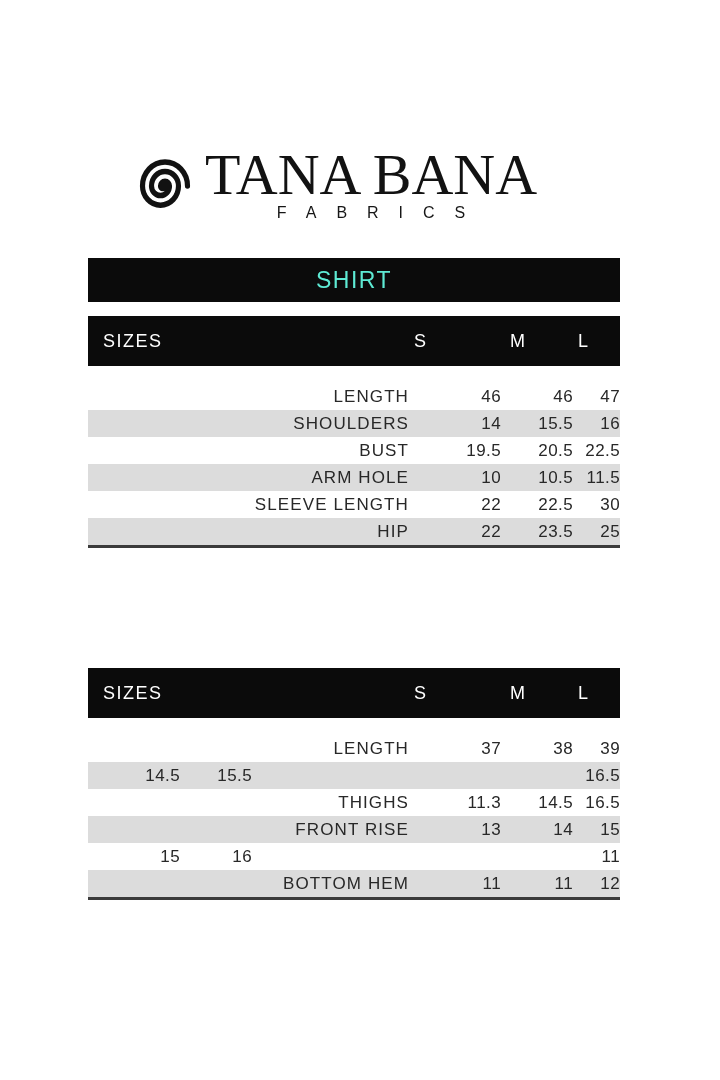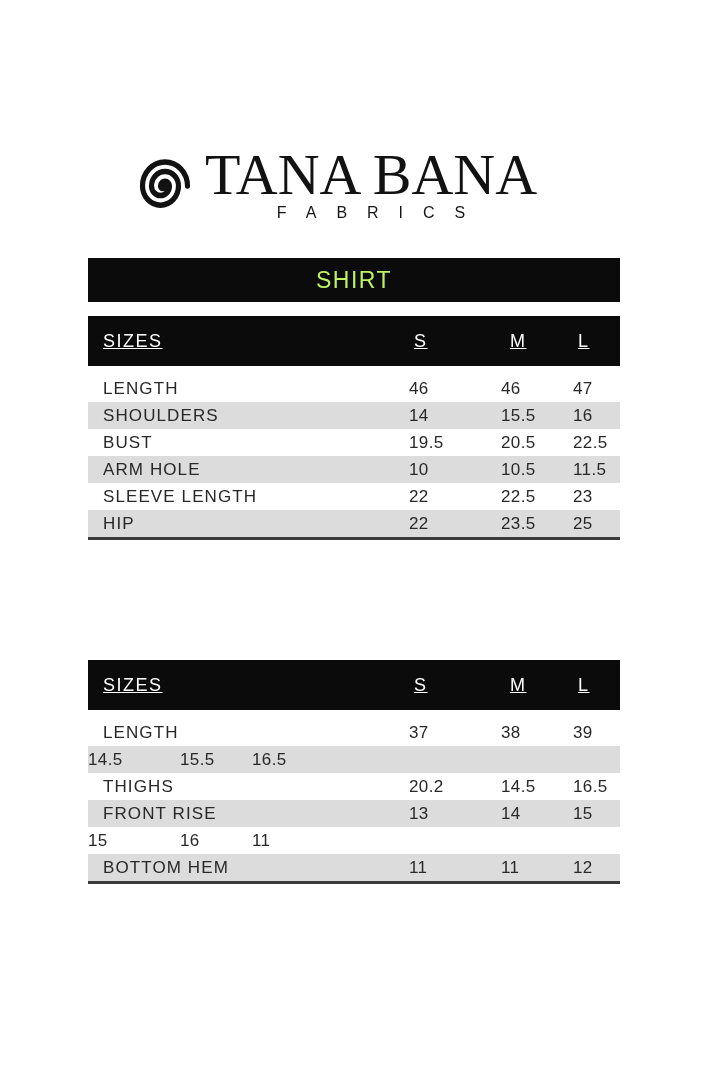--- a/index.html
+++ b/index.html
@@ -32,38 +32,38 @@
     margin-top:4px;
     color:#161616; white-space:nowrap;text-align:right;
   }
 
   
   .sheet { width:532px; margin-left:88px; }
   .section-shirt   { margin-top:36px;  }
   .section-trouser { margin-top:120px; }
 
   .title-bar {
-    height:44px; background:#0b0b0b; color:#bef264;
+    height:44px; background:#0b0b0b; color:#5eead4;
     display:flex; align-items:center; justify-content:center;
     font-size:23px; letter-spacing:1.5px;
   }
   .sizes-bar {
     margin-top:14px; height:50px; background:#0b0b0b; color:#ffffff;
     display:flex; align-items:center;
-    font-size:18px; letter-spacing:1.5px;text-decoration:underline;
+    font-size:18px; letter-spacing:1.5px;
   }
   .lbl   { flex:0 0 321px; padding-left:15px; box-sizing:border-box; }
   .col-s { flex:0 0 92px;  box-sizing:border-box; }
   .col-m { flex:0 0 72px;  box-sizing:border-box; }
   .col-l { flex:1 1 auto;  box-sizing:border-box; }
   .sizes-bar .col-s { padding-left:5px; }
   .sizes-bar .col-m { padding-left:9px; }
   .sizes-bar .col-l { padding-left:5px; }
 
-  .rows { margin-top:9px; border-bottom:3px solid #3b3b3b; }
+  .rows { margin-top:17px; border-bottom:3px solid #3b3b3b;text-align:right; }
   .row {
     height:27px; display:flex; align-items:center;
     font-size:17px; color:#282828;
   }
   .row:nth-child(even) { background:#dcdcdc; }
   .row .lbl { letter-spacing:1.1px; }
   .row .val { letter-spacing:0.4px; }
 </style>
 </head>
 <body>
@@ -112,21 +112,21 @@
       <div class="row">
         <span class="lbl">ARM HOLE</span>
         <span class="col-s val">10</span>
         <span class="col-m val">10.5</span>
         <span class="col-l val">11.5</span>
       </div>
       <div class="row">
         <span class="lbl">SLEEVE LENGTH</span>
         <span class="col-s val">22</span>
         <span class="col-m val">22.5</span>
-        <span class="col-l val">23</span>
+        <span class="col-l val">30</span>
       </div>
       <div class="row">
         <span class="lbl">HIP</span>
         <span class="col-s val">22</span>
         <span class="col-m val">23.5</span>
         <span class="col-l val">25</span>
       </div>
     </div>
   </div>
 
@@ -144,21 +144,21 @@
         <span class="col-m val">38</span>
         <span class="col-l val">39</span>
       </div>
       <div class="row">
         <span class="col-s val">14.5</span>
         <span class="col-m val">15.5</span>
         <span class="col-l val">16.5</span>
       </div>
       <div class="row">
         <span class="lbl">THIGHS</span>
-        <span class="col-s val">20.2</span>
+        <span class="col-s val">11.3</span>
         <span class="col-m val">14.5</span>
         <span class="col-l val">16.5</span>
       </div>
       <div class="row">
         <span class="lbl">FRONT RISE</span>
         <span class="col-s val">13</span>
         <span class="col-m val">14</span>
         <span class="col-l val">15</span>
       </div>
       <div class="row">

